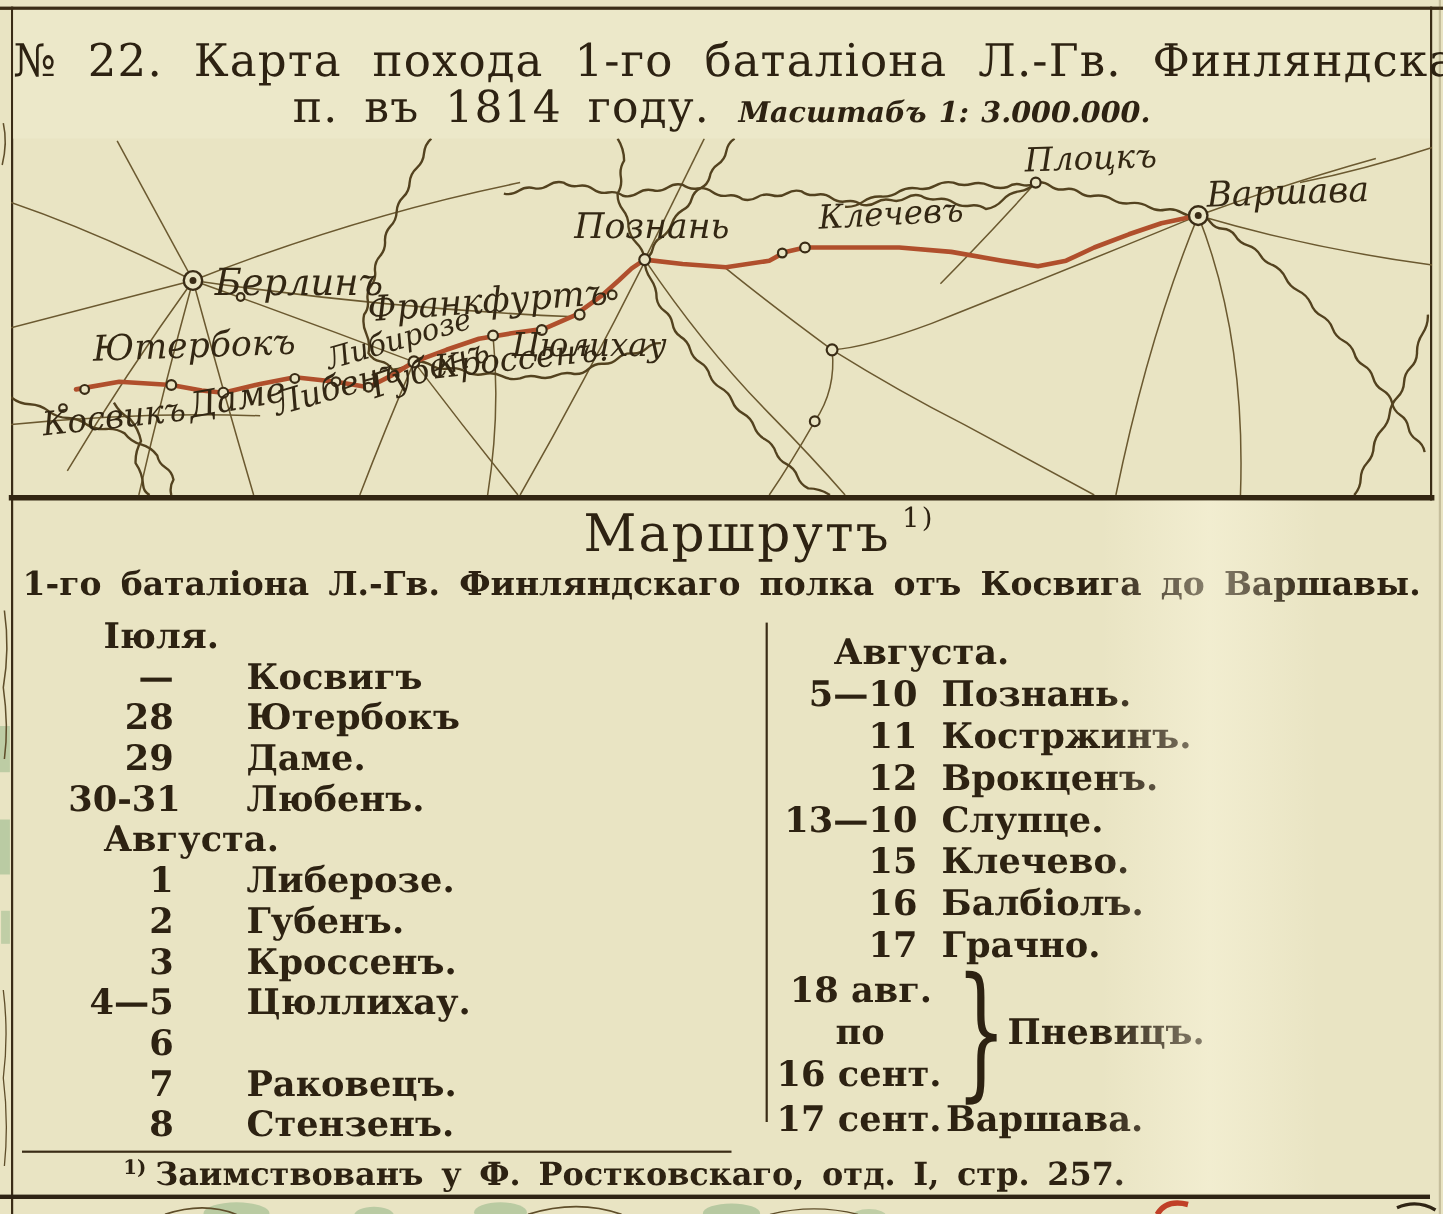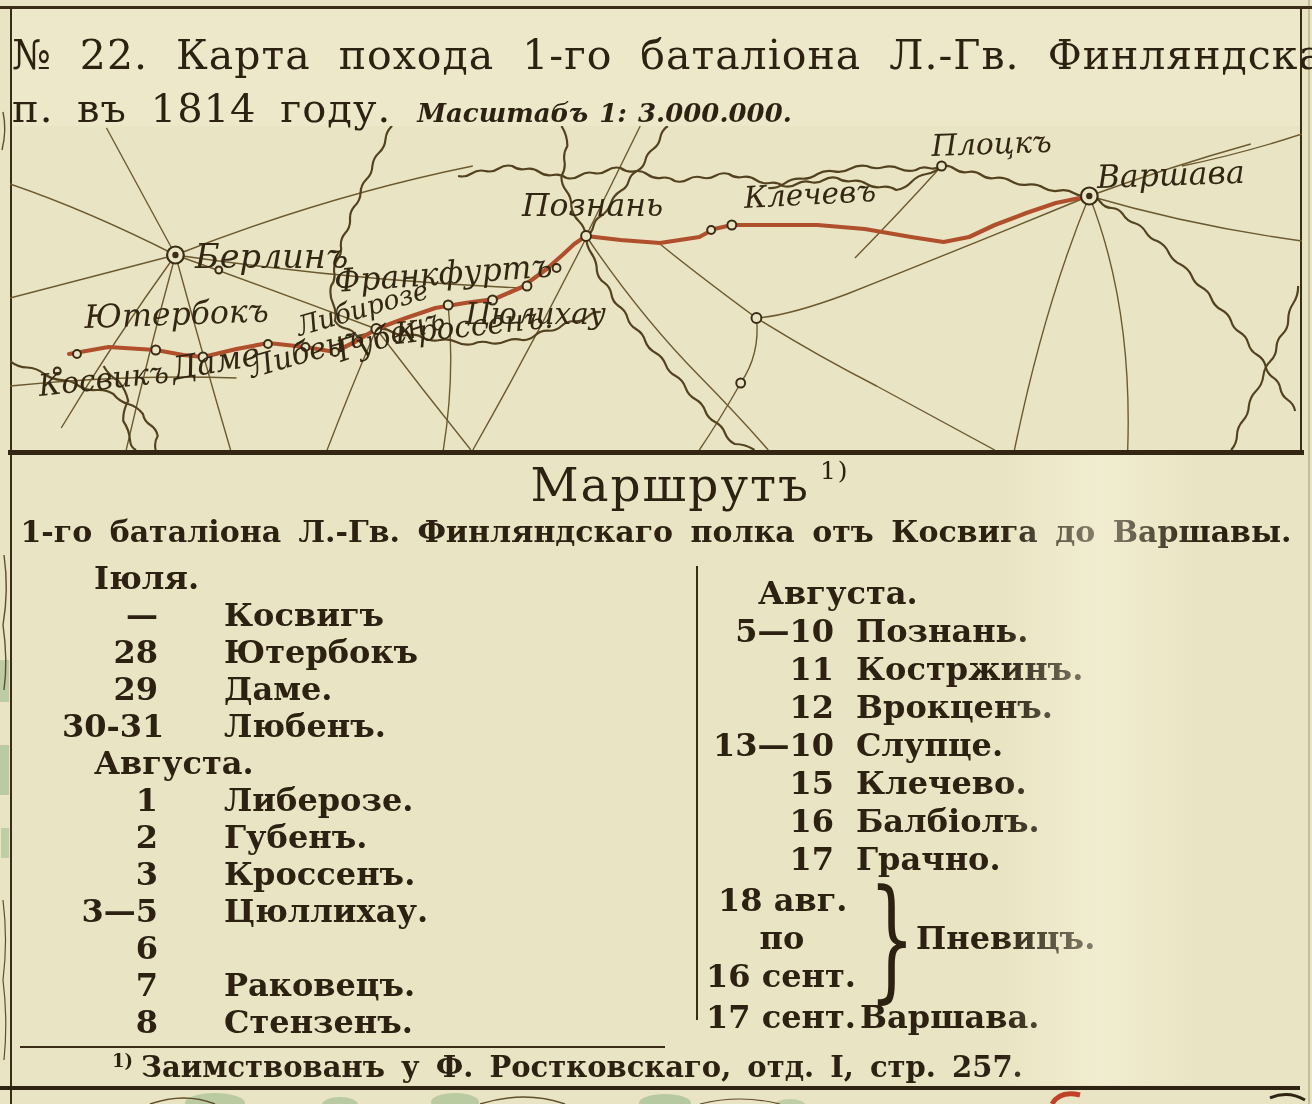--- a/index.html
+++ b/index.html
@@ -20,21 +20,21 @@
 
   .title-box{
     position:absolute;left:12px;top:9px;width:1288px;height:117px;
     background:#ece8c9;
   }
   .title-line1{
     position:absolute;top:22px;width:100%;text-align:center;
     font-size:41px;letter-spacing:1px;word-spacing:14px;white-space:nowrap;
   }
   .title-line2{
-    position:absolute;top:76px;width:100%;white-space:nowrap;
+    position:absolute;top:66px;width:100%;text-align:center;white-space:nowrap;
     font-size:40px;letter-spacing:1px;word-spacing:10px;
   }
   .title-scale{
     font-size:26px;font-style:italic;font-weight:bold;letter-spacing:0;word-spacing:2px;
     margin-left:26px;
   }
   .map-box{position:absolute;left:10px;top:126px;width:1292px;height:324px;}
   .map-box svg{display:block;width:100%;height:100%;}
 
   .route-heading{
@@ -216,21 +216,21 @@
       </div>
       <div class="row">
         <span class="date">2</span>
         <span class="place">Губенъ.</span>
       </div>
       <div class="row">
         <span class="date">3</span>
         <span class="place">Кроссенъ.</span>
       </div>
       <div class="row">
-        <span class="date">3—5</span>
+        <span class="date">4—5</span>
         <span class="place">Цюллихау.</span>
       </div>
       <div class="row">
         <span class="date">6</span>
       </div>
       <div class="row">
         <span class="date">7</span>
         <span class="place">Раковецъ.</span>
       </div>
       <div class="row">

